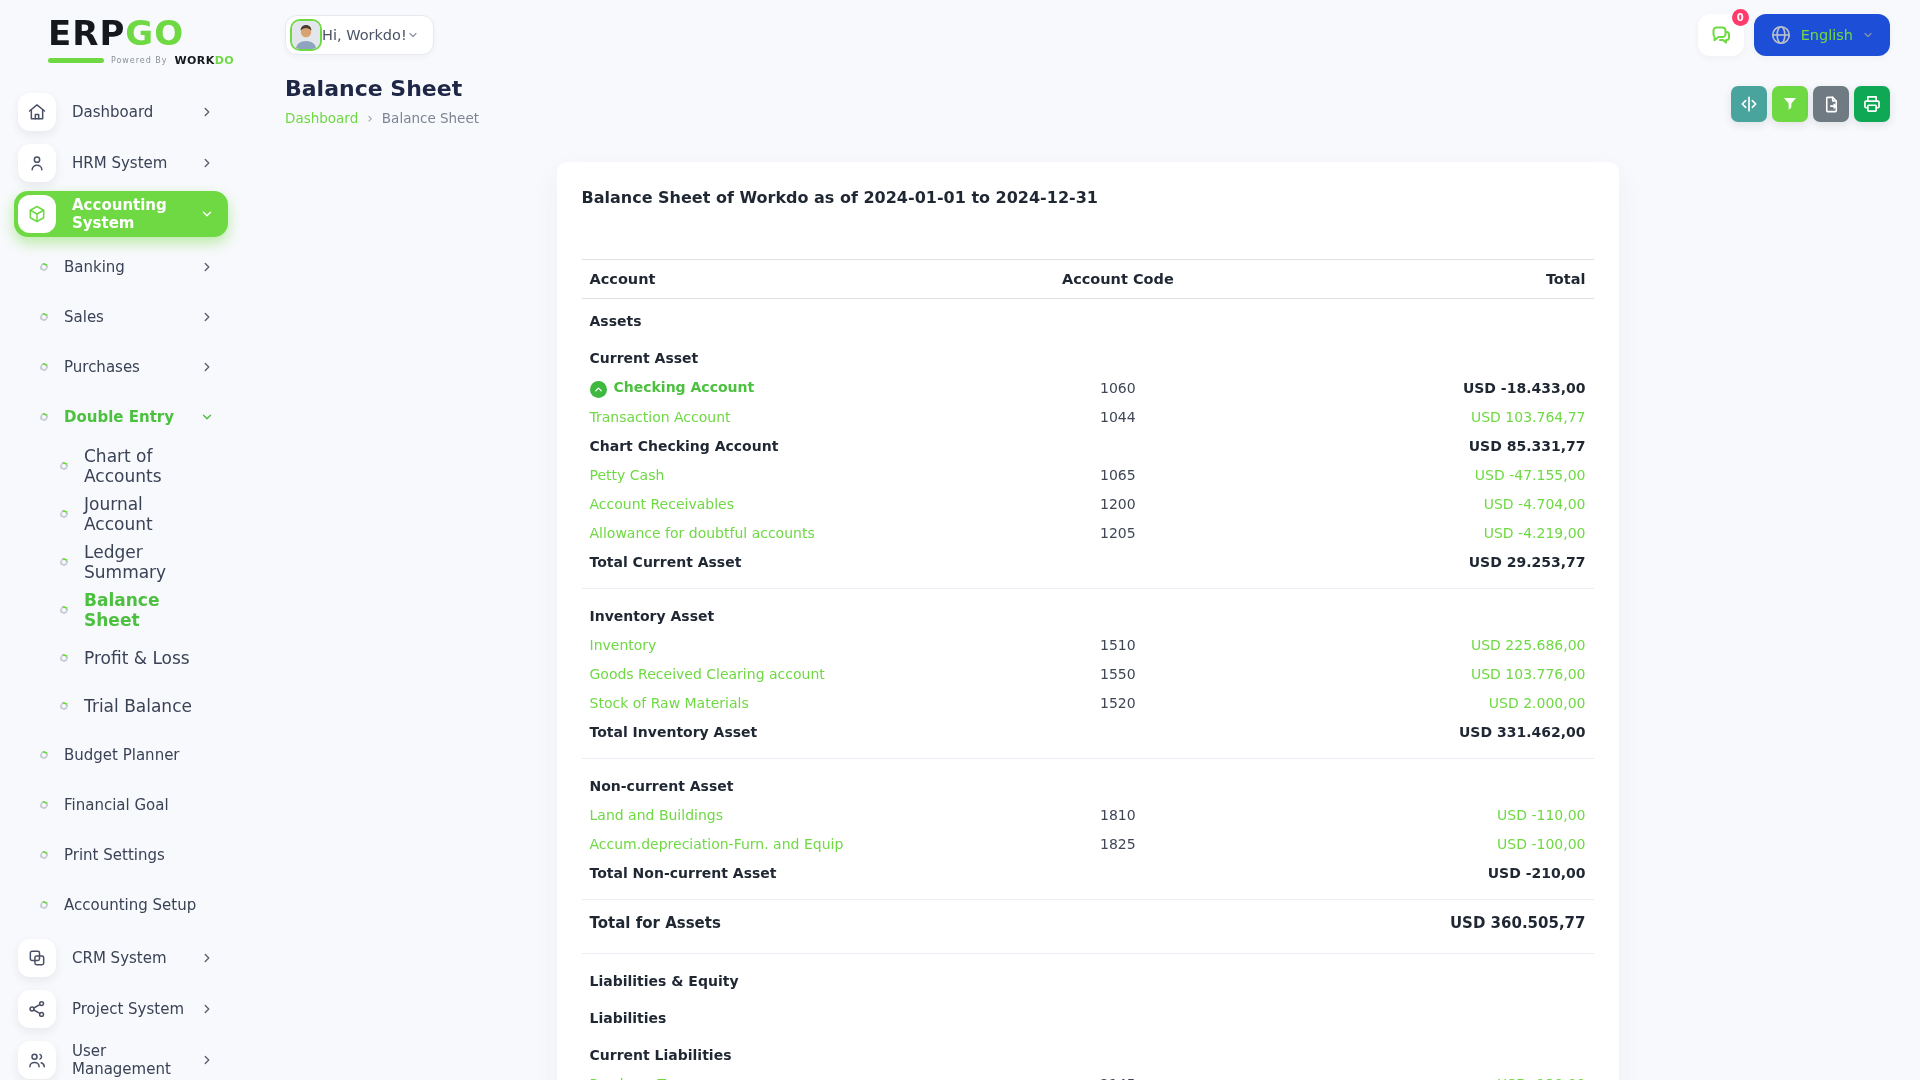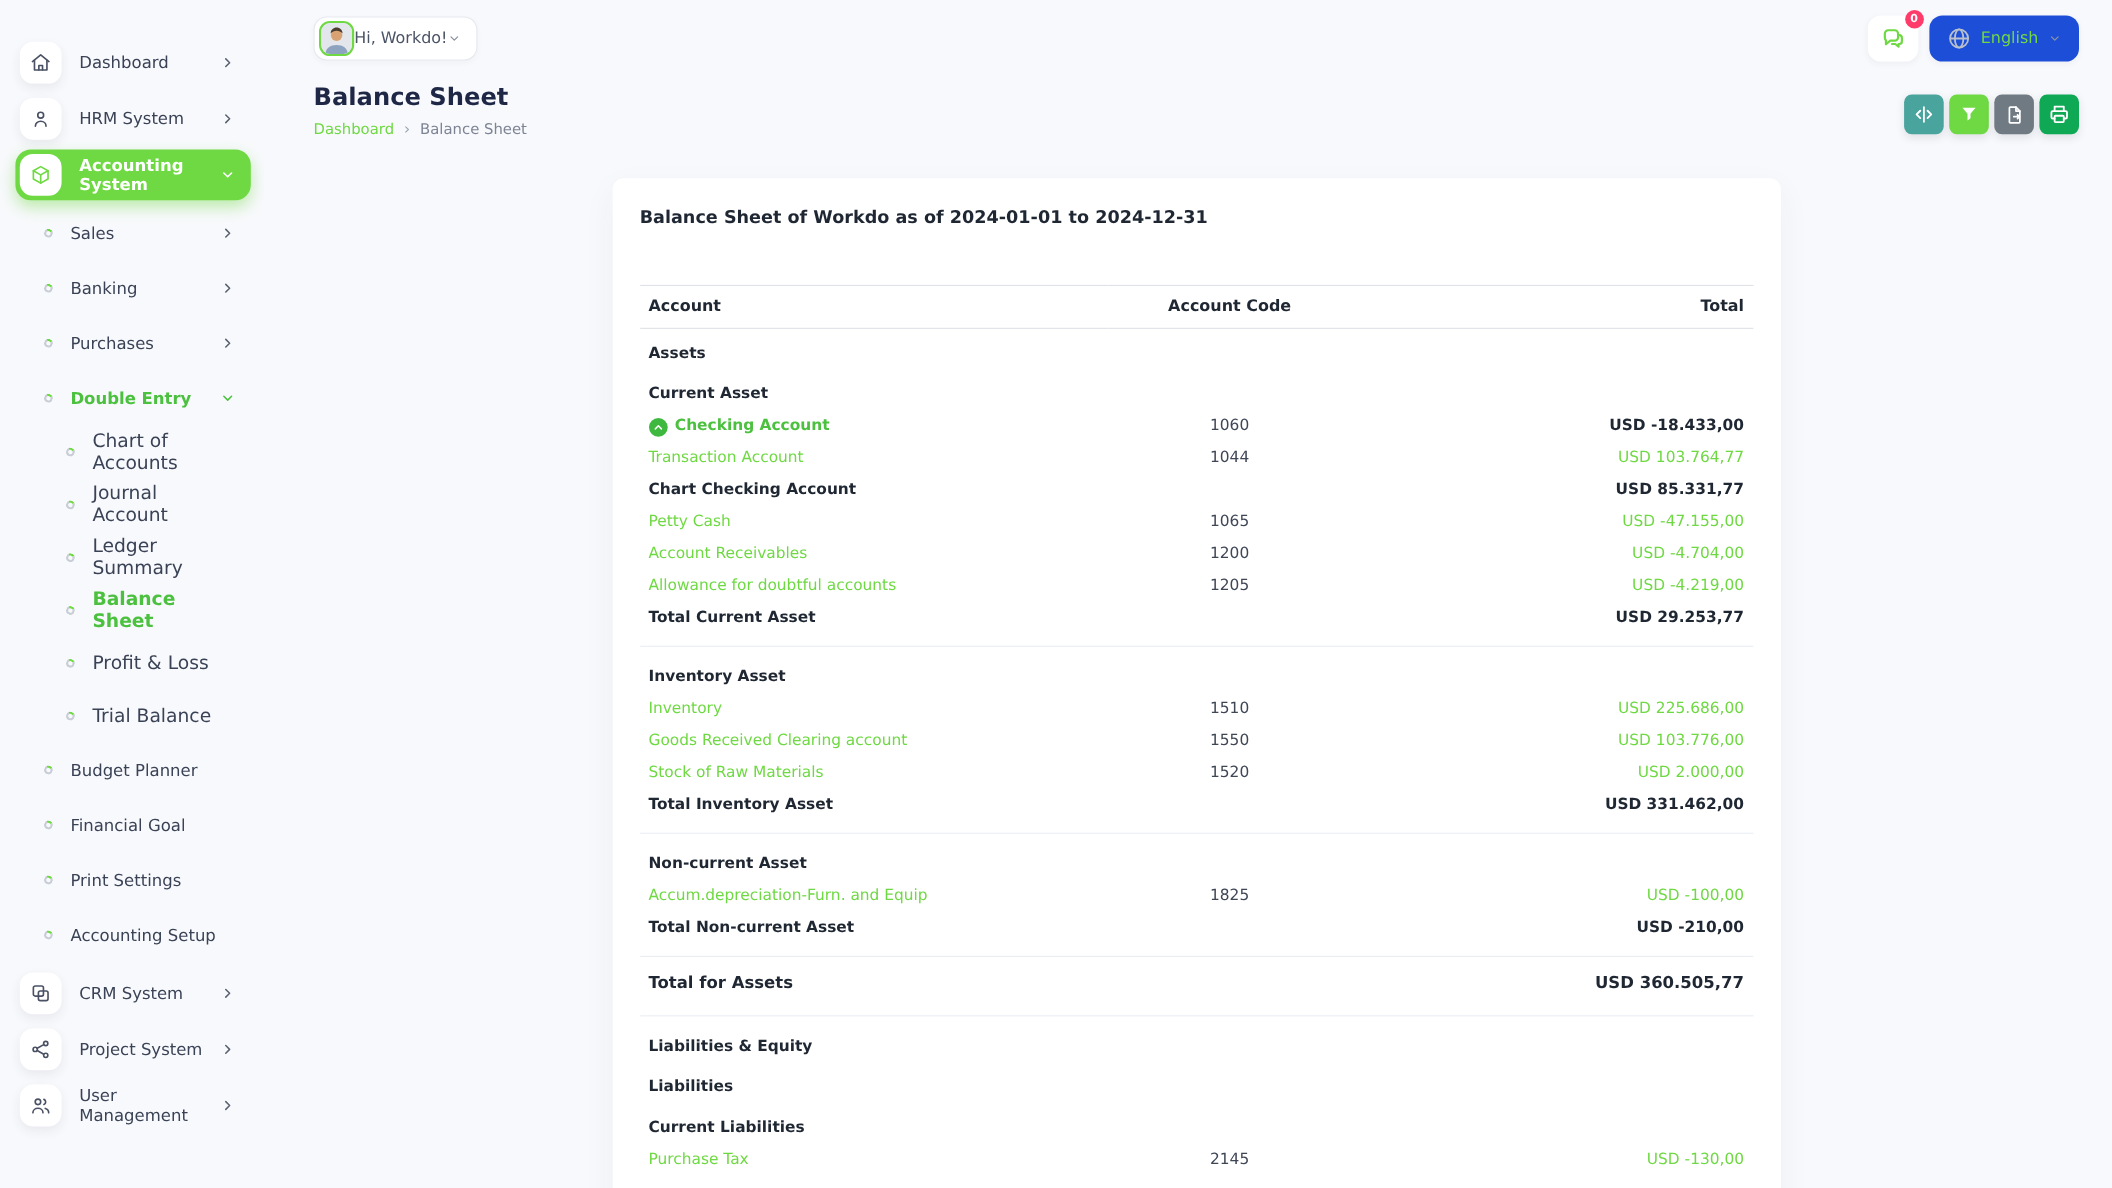--- a/index.html
+++ b/index.html
@@ -111,20 +111,28 @@
   .lv0{padding-left:4px;} .lv1{padding-left:12px;} .lv2{padding-left:26px;}
   .lv3{padding-left:42px;} .lv4{padding-left:66px;}
   .tgl{width:17px; height:17px; border-radius:50%; background:var(--green-circle); color:#fff;
     display:inline-flex; align-items:center; justify-content:center; margin-right:7px;
     vertical-align:-3px; cursor:pointer;}
 </style>
 </head>
 <body>
 
 <aside class="sidebar">
+  <div class="logo">
+    <div class="logo-row"><span class="logo-erp">ERP</span><span class="logo-go">GO</span></div>
+    <div class="logo-sub">
+      <span class="logo-bar"></span>
+      <span class="logo-powered">Powered By</span>
+      <span class="logo-brand"><span class="b1">WORK</span><span class="b2">DO</span></span>
+    </div>
+  </div>
   <nav class="menu" id="sidebar-menu">
       <div class="s-main">
         <span class="tile">
           <svg width="20" height="20" viewBox="0 0 24 24" fill="none" stroke="currentColor" stroke-width="1.8" stroke-linecap="round" stroke-linejoin="round">
             <path d="M3 10.8 12 3.5l9 7.3"></path>
             <path d="M5.2 9.5V20h13.6V9.5"></path>
             <path d="M10 20v-5h4v5"></path>
           </svg>
         </span>
         <span class="s-label">Dashboard</span>
@@ -158,30 +166,30 @@
         </span>
         <span class="s-label">Accounting System</span>
         <span class="icn chev">
           <svg width="14" height="14" viewBox="0 0 24 24" fill="none" stroke="currentColor" stroke-width="2.4" stroke-linecap="round" stroke-linejoin="round">
             <path d="M6 9l6 6 6-6"></path>
           </svg>
         </span>
       </div>
       <div class="s-sub">
         <span class="dot"></span>
+        <span class="s-label">Banking</span>
+        <span class="icn chev">
+          <svg width="14" height="14" viewBox="0 0 24 24" fill="none" stroke="currentColor" stroke-width="2.4" stroke-linecap="round" stroke-linejoin="round">
+            <path d="M9 6l6 6-6 6"></path>
+          </svg>
+        </span>
+      </div>
+      <div class="s-sub">
+        <span class="dot"></span>
         <span class="s-label">Sales</span>
-        <span class="icn chev">
-          <svg width="14" height="14" viewBox="0 0 24 24" fill="none" stroke="currentColor" stroke-width="2.4" stroke-linecap="round" stroke-linejoin="round">
-            <path d="M9 6l6 6-6 6"></path>
-          </svg>
-        </span>
-      </div>
-      <div class="s-sub">
-        <span class="dot"></span>
-        <span class="s-label">Banking</span>
         <span class="icn chev">
           <svg width="14" height="14" viewBox="0 0 24 24" fill="none" stroke="currentColor" stroke-width="2.4" stroke-linecap="round" stroke-linejoin="round">
             <path d="M9 6l6 6-6 6"></path>
           </svg>
         </span>
       </div>
       <div class="s-sub">
         <span class="dot"></span>
         <span class="s-label">Purchases</span>
         <span class="icn chev">
@@ -480,20 +488,25 @@
             <td colspan="3">
               <div class="hrline"></div>
             </td>
           </tr>
           <tr class="r-sec">
             <td class="c-label lv2"><span class="sec">Non-current Asset</span></td>
             <td class="c-code"></td>
             <td class="c-total "></td>
           </tr>
           <tr class="">
+            <td class="c-label lv4"><a class="lnk">Land and Buildings</a></td>
+            <td class="c-code">1810</td>
+            <td class="c-total t-green">USD -110,00</td>
+          </tr>
+          <tr class="">
             <td class="c-label lv4"><a class="lnk">Accum.depreciation-Furn. and Equip</a></td>
             <td class="c-code">1825</td>
             <td class="c-total t-green">USD -100,00</td>
           </tr>
           <tr class="">
             <td class="c-label lv2"><span class="tot-label">Total Non-current Asset</span></td>
             <td class="c-code"></td>
             <td class="c-total t-bold">USD -210,00</td>
           </tr>
           <tr class="r-divider">

